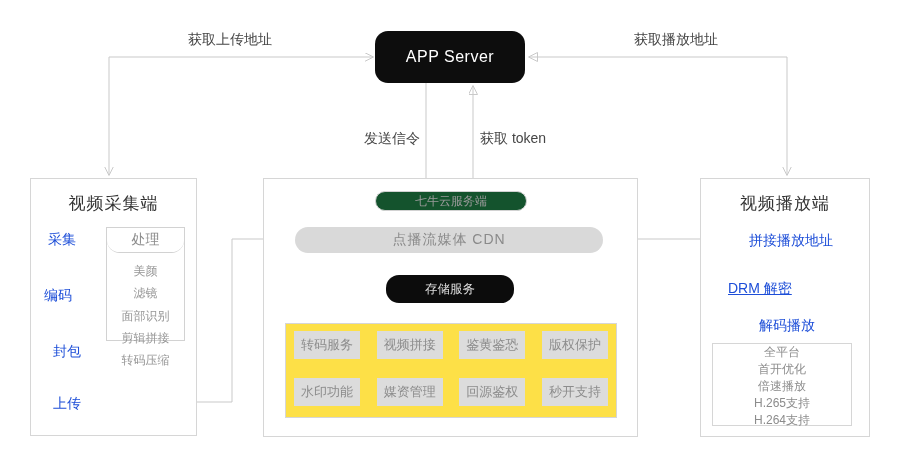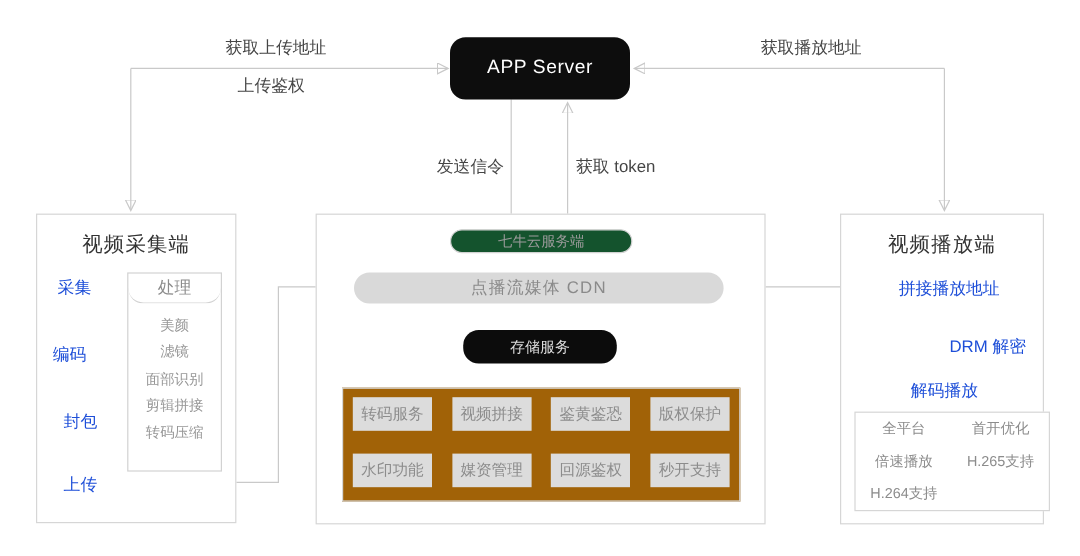--- a/index.html
+++ b/index.html
@@ -18,40 +18,40 @@
 
   .outer-box { border:1px solid #d6d6d6; background:#fff; }
   .panel-title { color:#333333; font-size:17px; text-align:center; letter-spacing:1px; }
 
   .appserver {
     left:375px; top:31px; width:150px; height:52px; background:#0d0d0d;
     color:#ffffff; font-size:16px; letter-spacing:0.5px;
   }
 
   
-  .process-box { left:106px; top:227px; width:79px; height:166px; border:1px solid #d2d2d2; background:#fff; }
+  .process-box { left:106px; top:227px; width:79px; height:114px; border:1px solid #d2d2d2; background:#fff; }
   .process-head { height:25px; border-bottom:1px solid #d2d2d2; color:#8c8c8c; font-size:14px; }
   .process-list { padding-top:7px; }
   .process-list div { height:22.3px; line-height:22.3px; text-align:center; color:#979797; font-size:12px; }
 
   
   .qiniu-box { left:375px; top:191px; width:152px; height:20px; border:1px solid #d2d2d2; background:#14532d;
                color:#9a9a9a; font-size:12px; }
   .cdn-bar  { left:295px; top:227px; width:308px; height:26px; background:#d9d9d9; color:#8a8a8a;
               font-size:14px; letter-spacing:1px; }
   .storage  { left:386px; top:275px; width:128px; height:28px; background:#0c0c0c; color:#dddddd; font-size:12.5px; }
-  .svc-grid { left:285px; top:323px; width:332px; height:95px; border:1px solid #d6d6d6; background:#a16207;
+  .svc-grid { left:285px; top:323px; width:332px; height:95px; border:1px solid #d6d6d6; background:#fde047;
               display:flex; flex-wrap:wrap; justify-content:space-between; align-content:flex-start;
               padding:7px 8px; row-gap:19px; }
   .chip { width:66px; height:28px; background:#dcdcdc; color:#8c8c8c; font-size:13px;
           display:flex; align-items:center; justify-content:center; }
 
   
-  .feat-grid { left:712px; top:343px; width:163px; height:83px; border:1px solid #d6d6d6; background:#fff;
-               display:grid; grid-template-columns:1fr 1fr; grid-template-rows:1fr 1fr 1fr; }
+  .feat-grid { left:712px; top:343px; width:140px; height:83px; border:1px solid #d6d6d6; background:#fff;
+               display:grid; grid-template-columns:1fr; grid-template-rows:1fr 1fr 1fr; }
   .feat-grid div { display:flex; align-items:center; justify-content:center; color:#8c8c8c; font-size:12px; }
 </style>
 </head>
 <body>
 
 <div class="canvas">
 
   <svg class="wires" viewBox="0 0 900 463">
     <defs>
       <marker id="arr" markerUnits="userSpaceOnUse" markerWidth="12" markerHeight="12" refX="8.5" refY="4.5" orient="auto">
@@ -72,21 +72,20 @@
     <path d="M603,239 H741" marker-end="url(#arr)"></path>
     <path d="M424,253 V271" marker-end="url(#arr)"></path>
     <path d="M473,275 V257" marker-end="url(#arr)"></path>
     <path d="M787,248 V274" marker-end="url(#arr)"></path>
     <path d="M787,297 V311" marker-end="url(#arr)"></path>
   </svg>
 
   <div class="abs appserver center">APP Server</div>
 
   <div class="abs txt-dark" style="left:170px; top:31px; width:120px; text-align:center;">获取上传地址</div>
-  <div class="abs txt-dark" style="left:166px; top:63px; width:120px; text-align:center;">上传鉴权</div>
   <div class="abs txt-dark" style="left:616px; top:31px; width:120px; text-align:center;">获取播放地址</div>
   <div class="abs txt-dark" style="left:360px; top:130px; width:60px; text-align:right;">发送信令</div>
   <div class="abs txt-dark" style="left:480px; top:130px; width:80px; text-align:left;">获取 token</div>
 
   <div class="abs outer-box" style="left:30px; top:178px; width:167px; height:258px;"></div>
   <div class="abs panel-title" style="left:30px; top:192px; width:167px;">视频采集端</div>
 
   <div class="abs txt-gray" style="left:45px; top:231px; width:34px; text-align:center;">采集</div>
   <div class="abs txt-gray" style="left:40px; top:287px; width:32px; text-align:right;">编码</div>
   <div class="abs txt-gray" style="left:51px; top:343px; width:32px; text-align:center;">封包</div>
@@ -117,21 +116,21 @@
     <div class="chip">水印功能</div>
     <div class="chip">媒资管理</div>
     <div class="chip">回源鉴权</div>
     <div class="chip">秒开支持</div>
   </div>
 
   <div class="abs outer-box" style="left:700px; top:178px; width:170px; height:259px;"></div>
   <div class="abs panel-title" style="left:700px; top:192px; width:170px;">视频播放端</div>
 
   <div class="abs txt-gray" style="left:743px; top:232px; width:90px; text-align:right;">拼接播放地址</div>
-  <div class="abs txt-gray" style="left:760px; top:280px; width:95px; text-align:right;">DRM 解密</div>
+  <div class="abs txt-gray" style="left:728px; top:280px; width:95px; text-align:left;text-decoration:underline;">DRM 解密</div>
   <div class="abs txt-gray" style="left:757px; top:317px; width:60px; text-align:center;">解码播放</div>
 
   <div class="abs feat-grid">
     <div>全平台</div>
     <div>首开优化</div>
     <div>倍速播放</div>
     <div>H.265支持</div>
     <div>H.264支持</div>
   </div>
 

